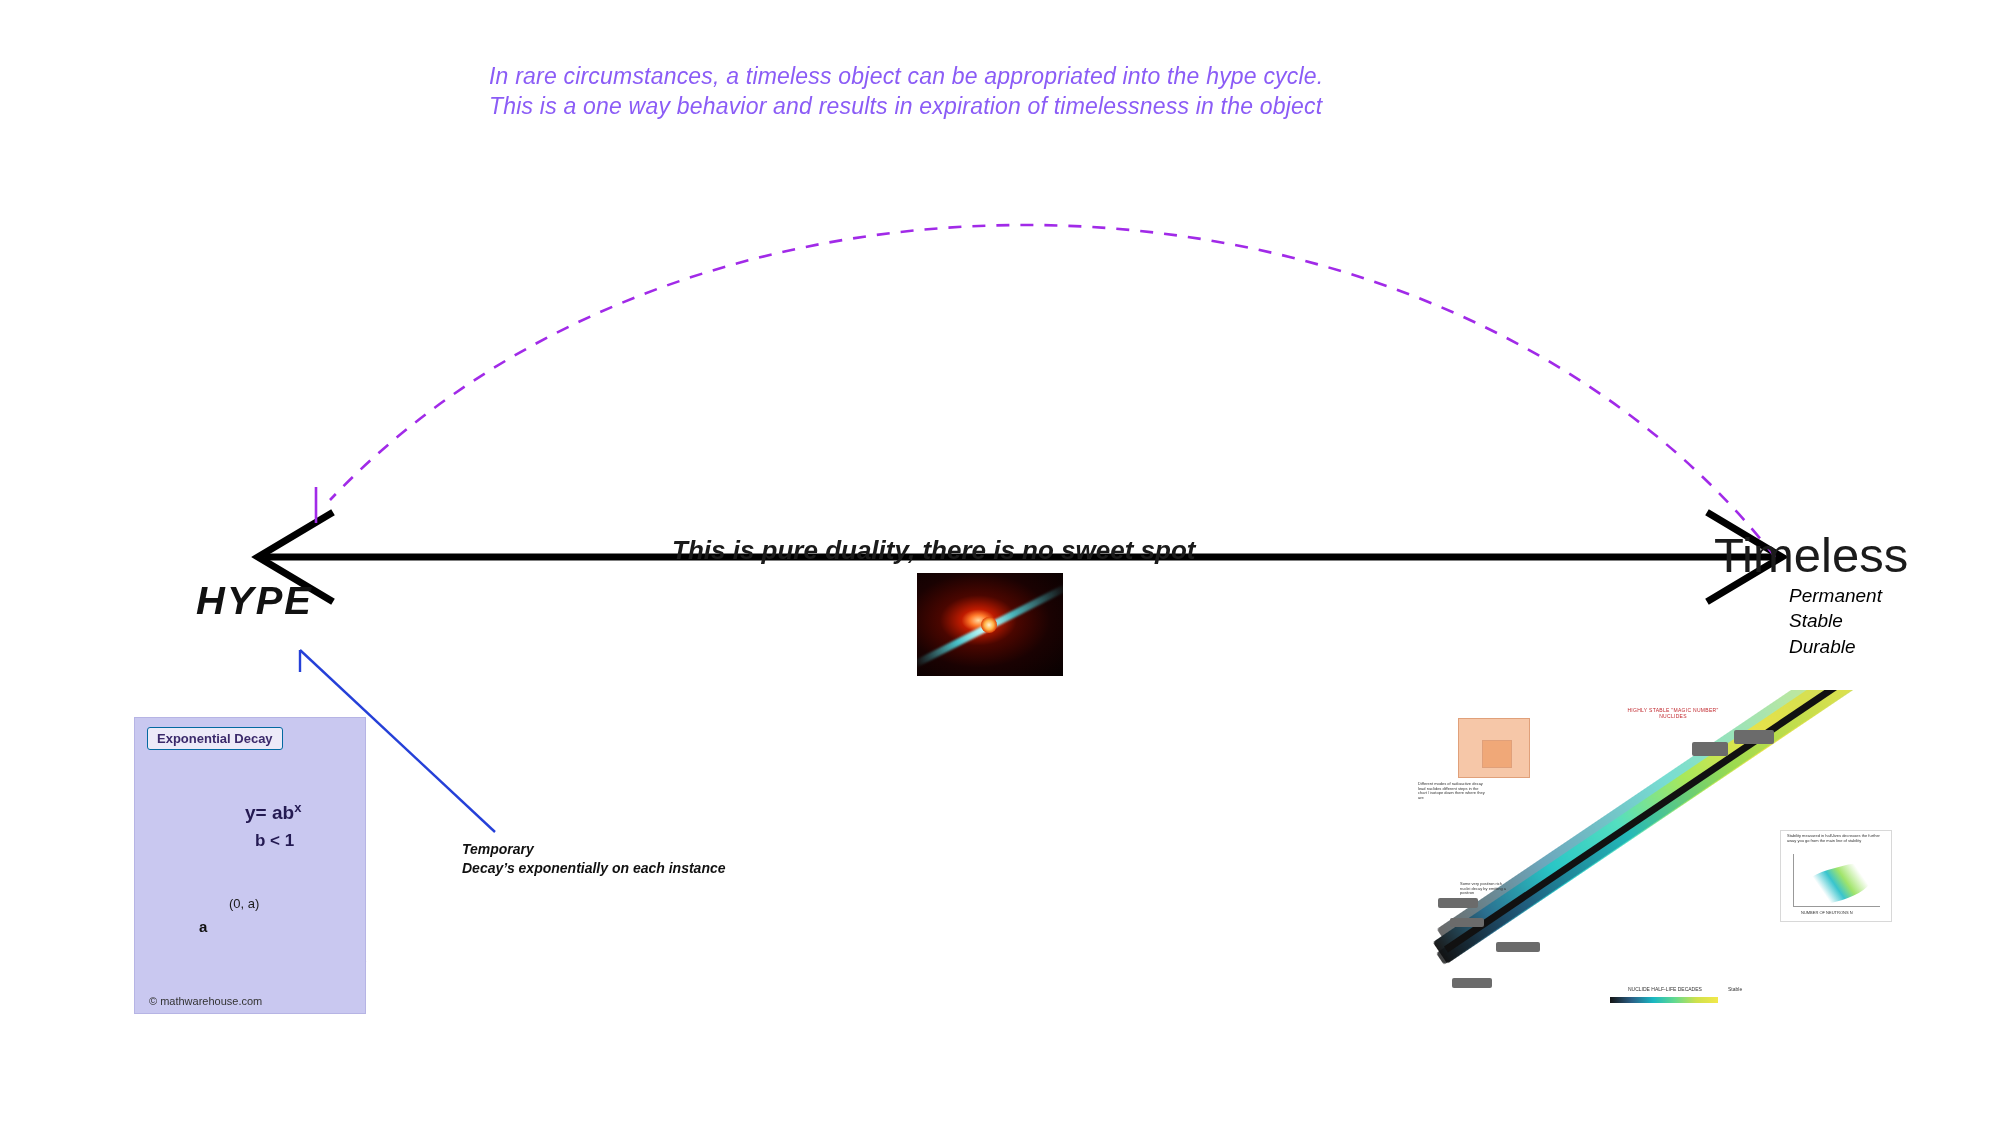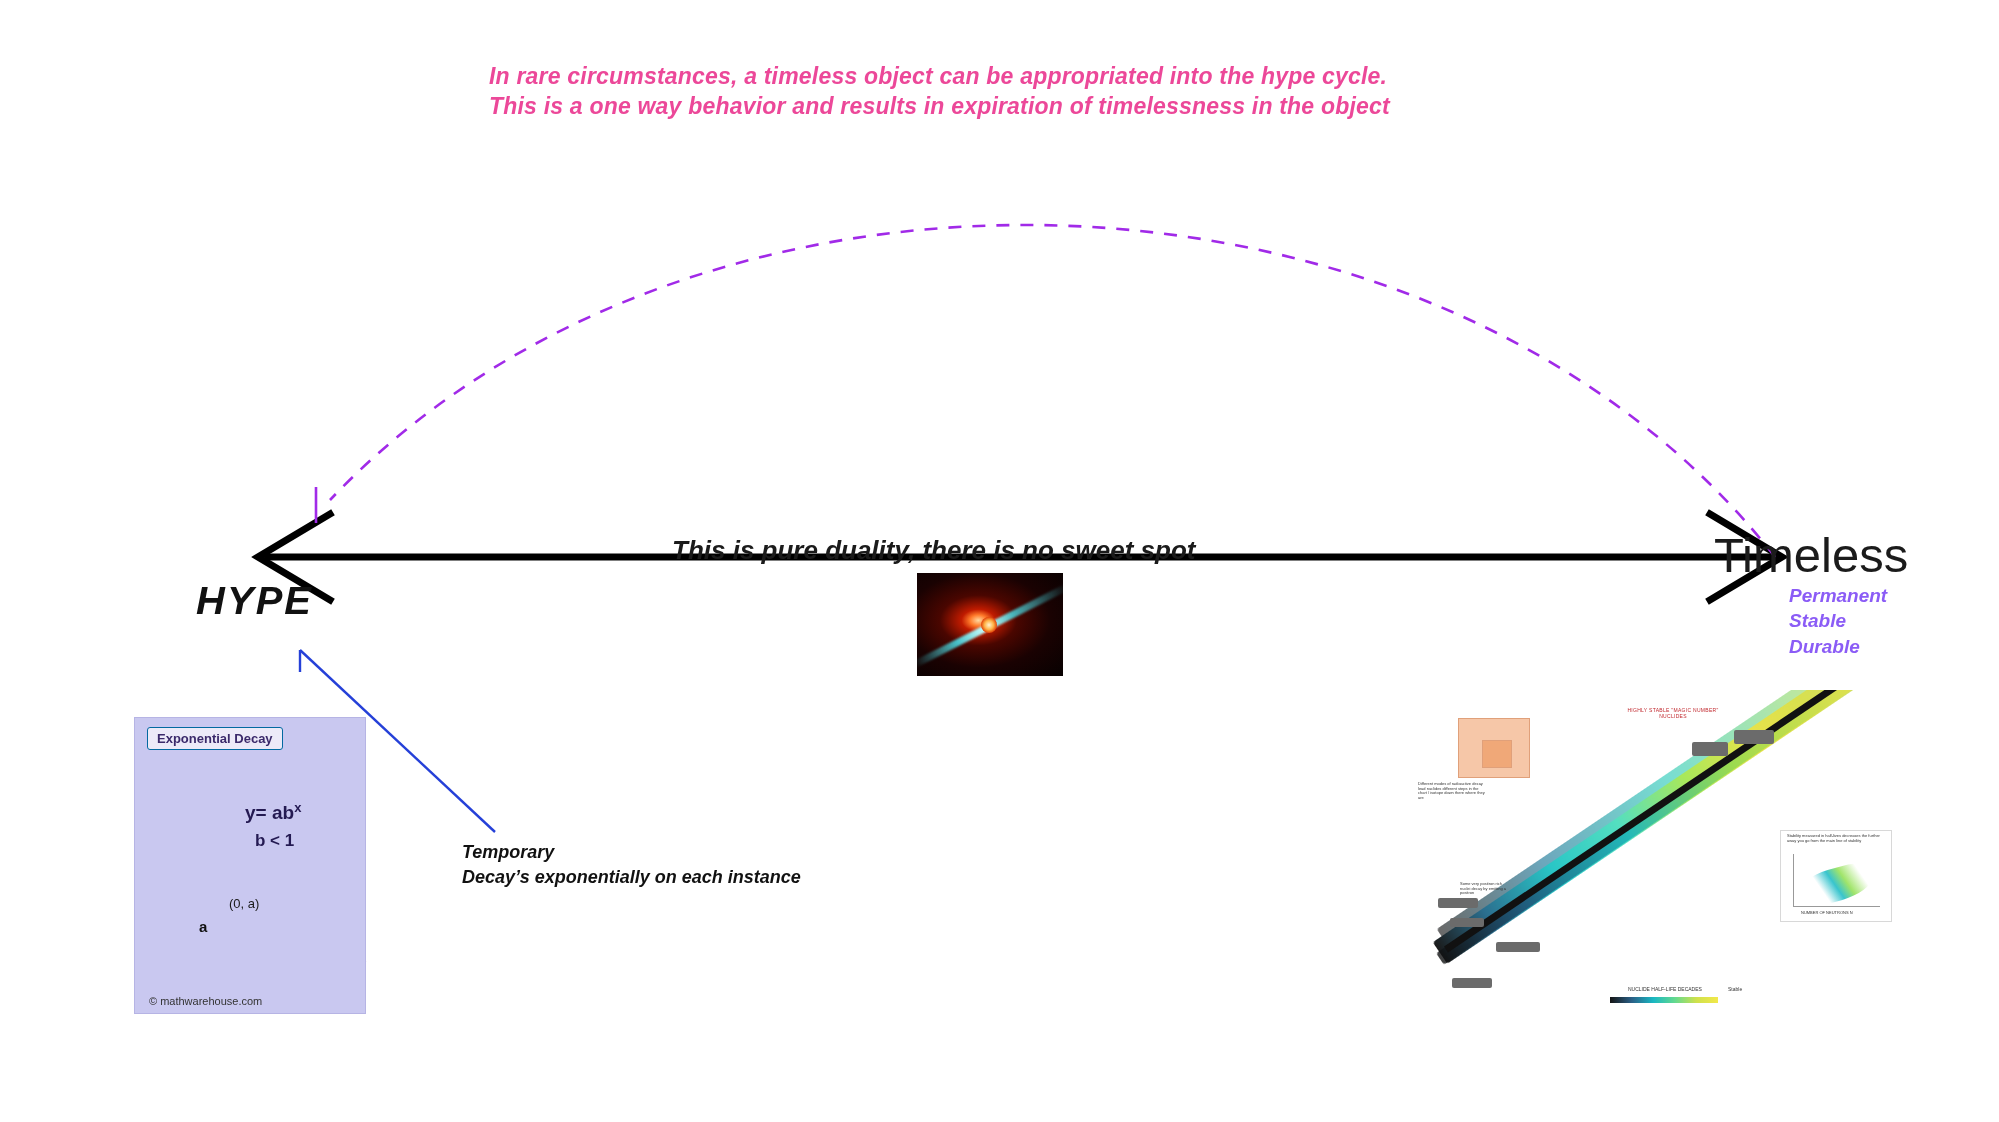--- a/index.html
+++ b/index.html
@@ -27,22 +27,22 @@
     height: 1122px;
     pointer-events: none;
   }
 
   
   .purple-note {
     position: absolute;
     left: 489px;
     top: 62px;
     width: 1100px;
-    color: #ec4899;
-    font-weight: bold;
+    color: #8b5cf6;
+    font-weight: normal;
     font-style: italic;
     font-size: 23px;
     line-height: 1.3;
     letter-spacing: 0.2px;
   }
   .purple-note .line2 { display: block; }
 
   
   .hype-label {
     position: absolute;
@@ -65,41 +65,41 @@
     color: #1b1b1b;
     font-family: Liberation Sans, sans-serif;
     letter-spacing: 0px;
     margin-top: 40px;
   }
   .timeless-sub {
     position: absolute;
     left: 1789px;
     top: 583px;
     font-size: 19px;
-    font-weight: bold;
+    font-weight: normal;
     font-style: italic;
-    color: #8b5cf6;
+    color: #000000;
     line-height: 1.33;
   }
   .duality-label {
     position: absolute;
     left: 672px;
     top: 515px;
     font-size: 26px;
     font-weight: bold;
     font-style: italic;
     color: #1b1b1b;
     white-space: nowrap;
     margin-top: 20px;
   }
   .temporary-label {
     position: absolute;
     left: 462px;
     top: 840px;
-    font-size: 18px;
+    font-size: 14px;
     font-weight: bold;
     font-style: italic;
     color: #111;
     line-height: 1.38;
   }
 
   
   .decay-card {
     position: absolute;
     left: 134px;

